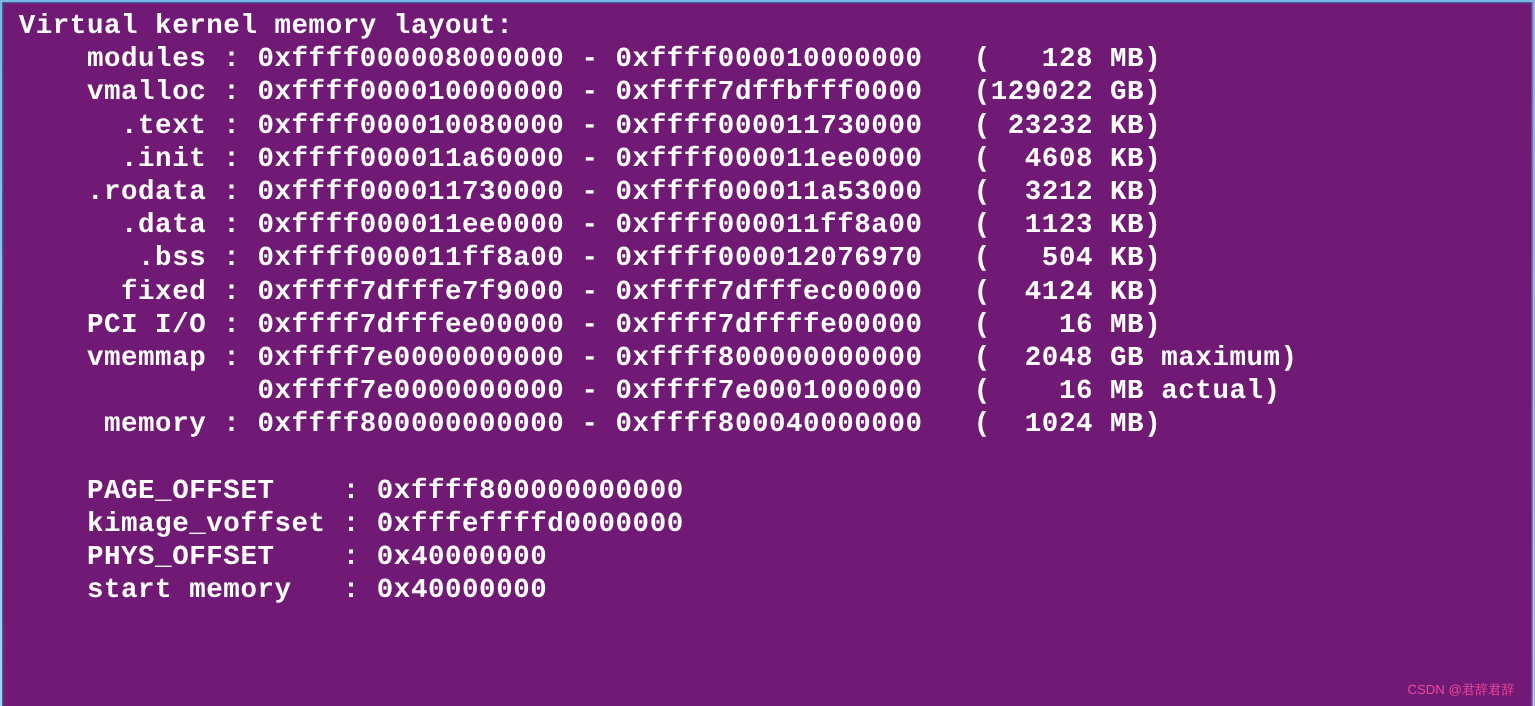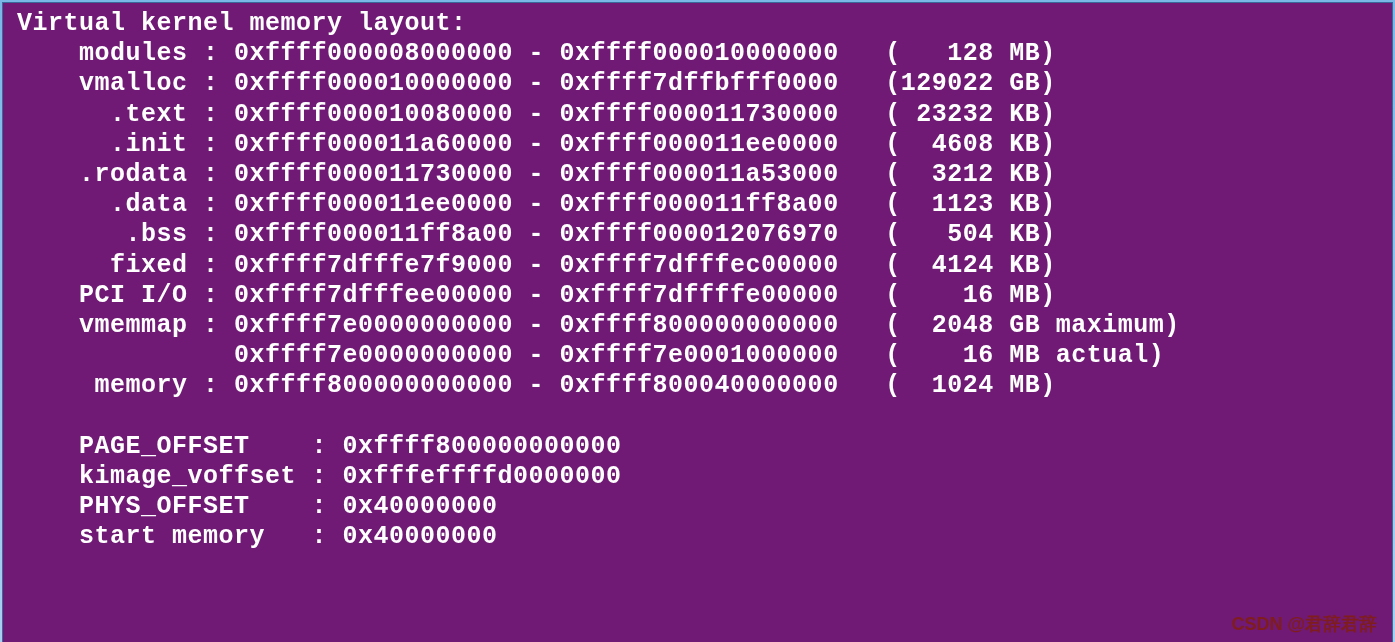--- a/index.html
+++ b/index.html
@@ -23,24 +23,24 @@
       white-space: pre;
       margin: 2px;
       border: 1px solid #3a6a9a;
       height: 616px;
       overflow: hidden;
     }
     .watermark {
       position: absolute;
       bottom: 6px;
       right: 18px;
-      color: #7f1d1d;
-      font-size: 18px;
+      color: #ec4899;
+      font-size: 12px;
       font-family: "Microsoft YaHei", sans-serif;
-      font-weight: bold;
+      font-weight: normal;
       letter-spacing: 0;
     }
   </style>
 </head>
 <body>
 
 <div class="terminal"><span>Virtual kernel memory layout:</span>
 <span id="rows-container">    modules : 0xffff000008000000 - 0xffff000010000000   (   128 MB)
     vmalloc : 0xffff000010000000 - 0xffff7dffbfff0000   (129022 GB)
       .text : 0xffff000010080000 - 0xffff000011730000   ( 23232 KB)

